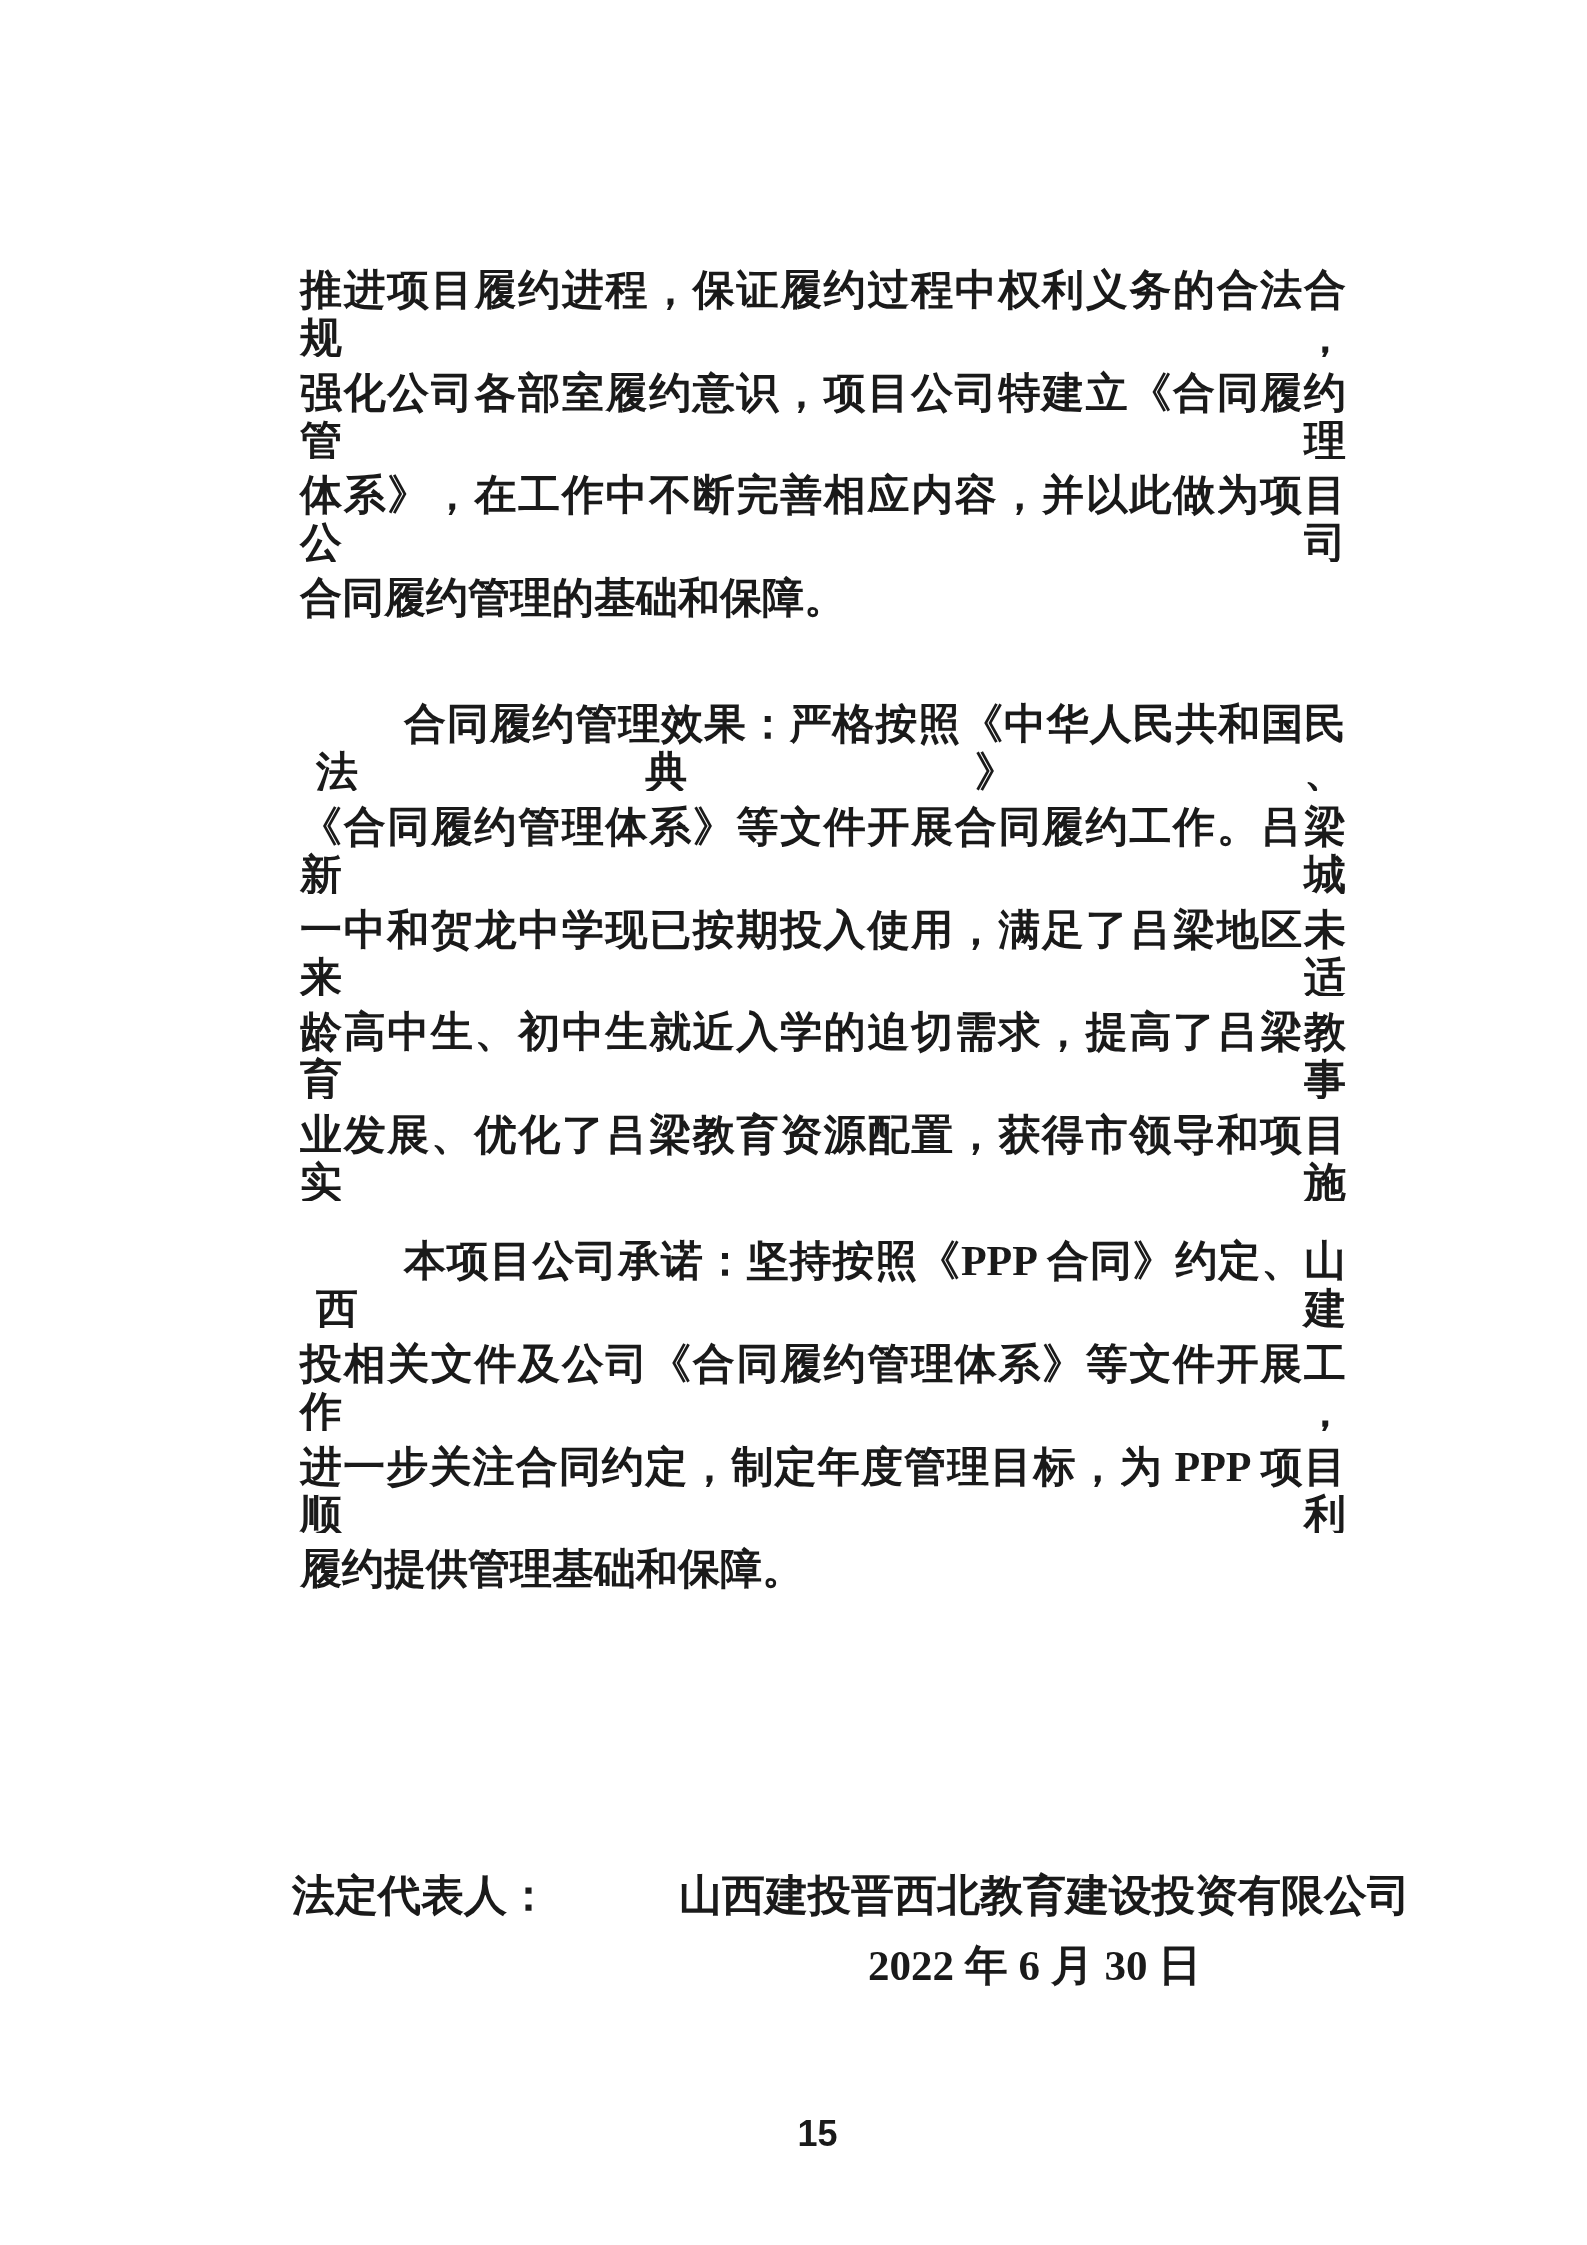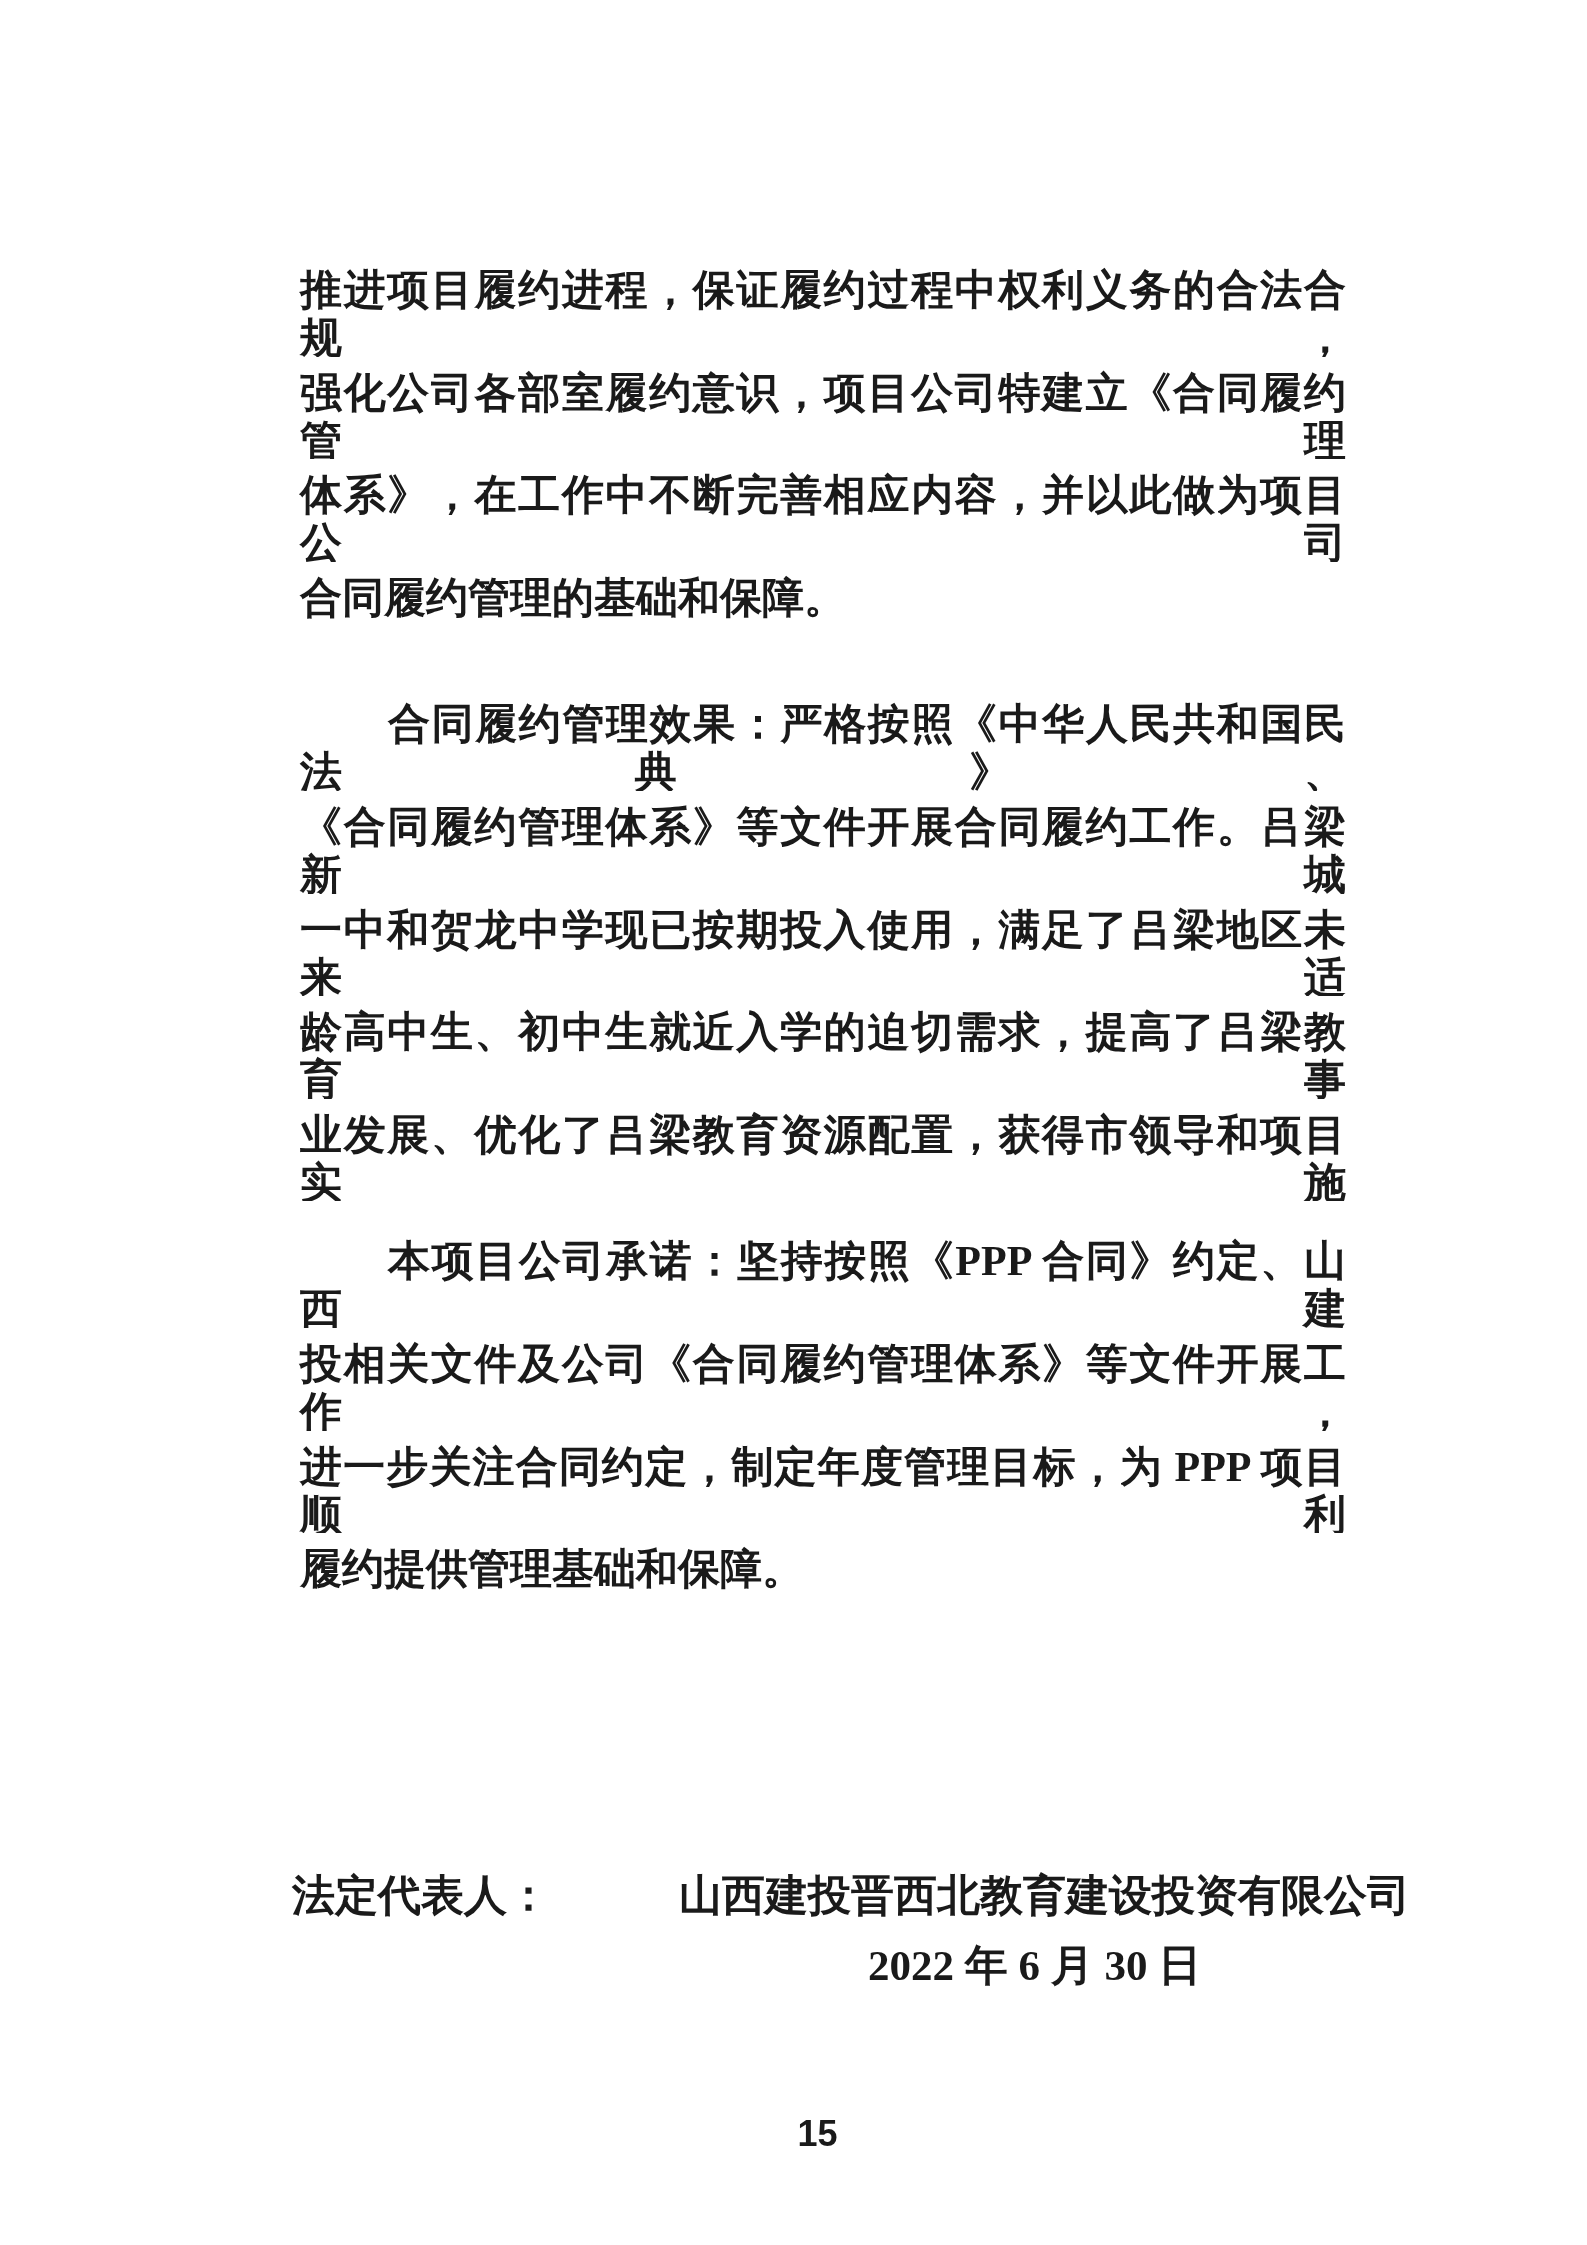--- a/index.html
+++ b/index.html
@@ -26,20 +26,21 @@
     text-align: justify;
     text-align-last: justify;
     overflow: hidden;
   }
   .line.last {
     text-align: right;
     text-align-last: left;
   }
   .line.indent {
     text-indent: 88px;
+    margin-left: 16px;
   }
   .signature {
     position: absolute;
     left: 16px; top: 0;
     width: 1587px; height: 2245px;
     pointer-events: none;
   }
   .sig-label {
     position: absolute;
     left: 240px;

